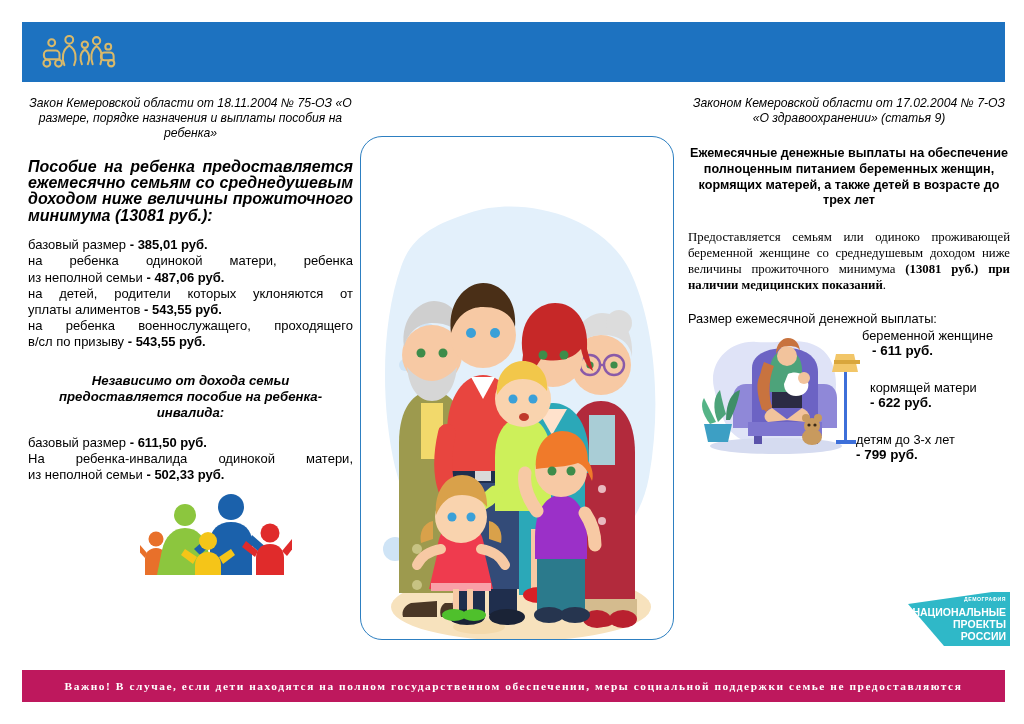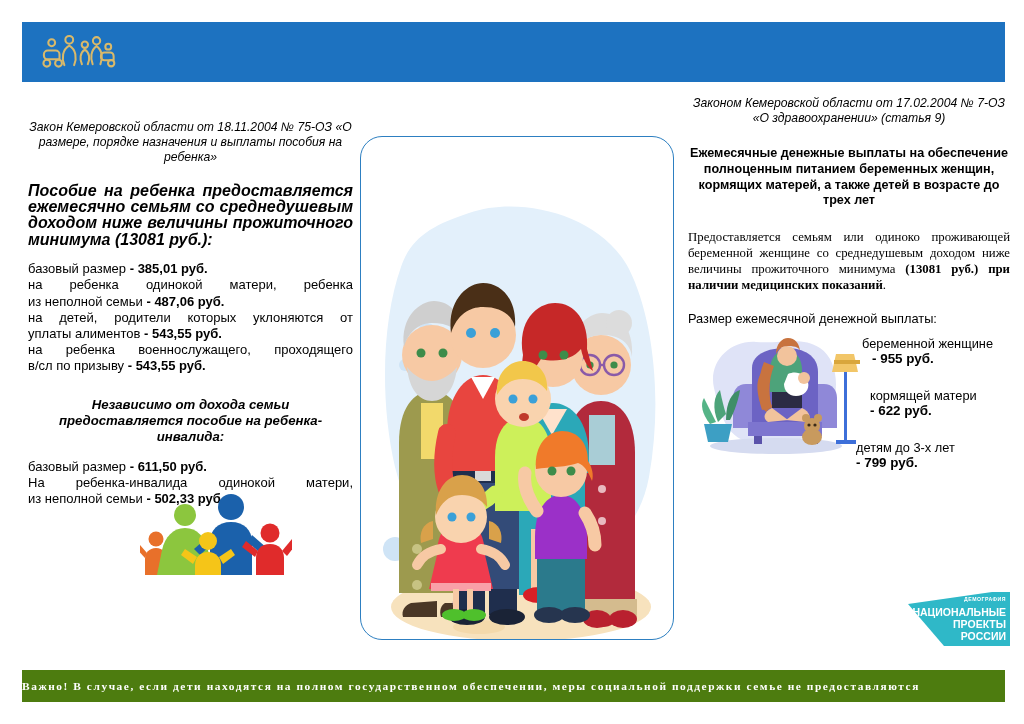--- a/index.html
+++ b/index.html
@@ -32,21 +32,20 @@
     width: 78px;
     height: 44px;
   }
 
   
   .col-left {
     position: absolute;
     left: 28px;
     top: 96px;
     width: 325px;
-    margin-top: 24px;
   }
   .col-right {
     position: absolute;
     left: 688px;
     top: 96px;
     width: 322px;
   }
 
   .law-title {
     font-style: italic;
@@ -113,21 +112,21 @@
   .r-para b { font-weight: bold; }
   .r-sub {
     font-size: 12.8px;
     line-height: 16px;
     margin-top: 17px;
   }
 
   .payouts {
     position: absolute;
     left: 174px;
-    top: 240px;
+    top: 232px;
     width: 150px;
     text-align: left;
   }
   .payout-block { margin-bottom: 21px; }
   .payout-block:last-child { margin-bottom: 0; }
   .payout-label {
     font-size: 12.8px;
     line-height: 15px;
     white-space: nowrap;
   }
@@ -177,24 +176,25 @@
     height: 58px;
   }
 
   
   .footer-bar {
     position: absolute;
     left: 22px;
     top: 670px;
     width: 983px;
     height: 32px;
-    background: #4d7c0f;
+    background: #be185d;
     color: #ffffff;
     display: flex;
     align-items: center;
+    justify-content: center;
   }
   .footer-text {
     font-family: "Liberation Serif", serif;
     font-weight: bold;
     font-size: 11.4px;
     letter-spacing: 1.55px;
     white-space: nowrap;
   }
 </style>
 </head>
@@ -436,21 +436,21 @@
 
 <div class="col-right">
   <div class="law-title">Законом Кемеровской области от 17.02.2004 № 7-ОЗ  «О здравоохранении» (статья 9)</div>
   <div class="r-head">Ежемесячные денежные выплаты на обеспечение полноценным питанием беременных женщин, кормящих матерей, а также детей в возрасте до трех лет</div>
   <div class="r-para"><span>Предоставляется семьям или одиноко проживающей беременной женщине со среднедушевым доходом ниже величины прожиточного минимума </span><b>(13081 руб.) при наличии медицинских показаний</b><span>.</span></div>
   <div class="r-sub">Размер ежемесячной денежной выплаты:</div>
 
   <div class="payouts">
     <div class="payout-block">
       <div class="payout-label">беременной женщине</div>
-      <div class="payout-value" style="margin-left:10px;">- 955 руб.</div>
+      <div class="payout-value" style="margin-left:10px;">- 611 руб.</div>
     </div>
     <div class="payout-block">
       <div class="payout-label" style="margin-left:8px;">кормящей матери</div>
       <div class="payout-value" style="margin-left:8px;">- 622 руб.</div>
     </div>
     <div class="payout-block">
       <div class="payout-label" style="margin-left:-6px;">детям до 3-х лет</div>
       <div class="payout-value" style="margin-left:-6px;">- 799 руб.</div>
     </div>
   </div>

